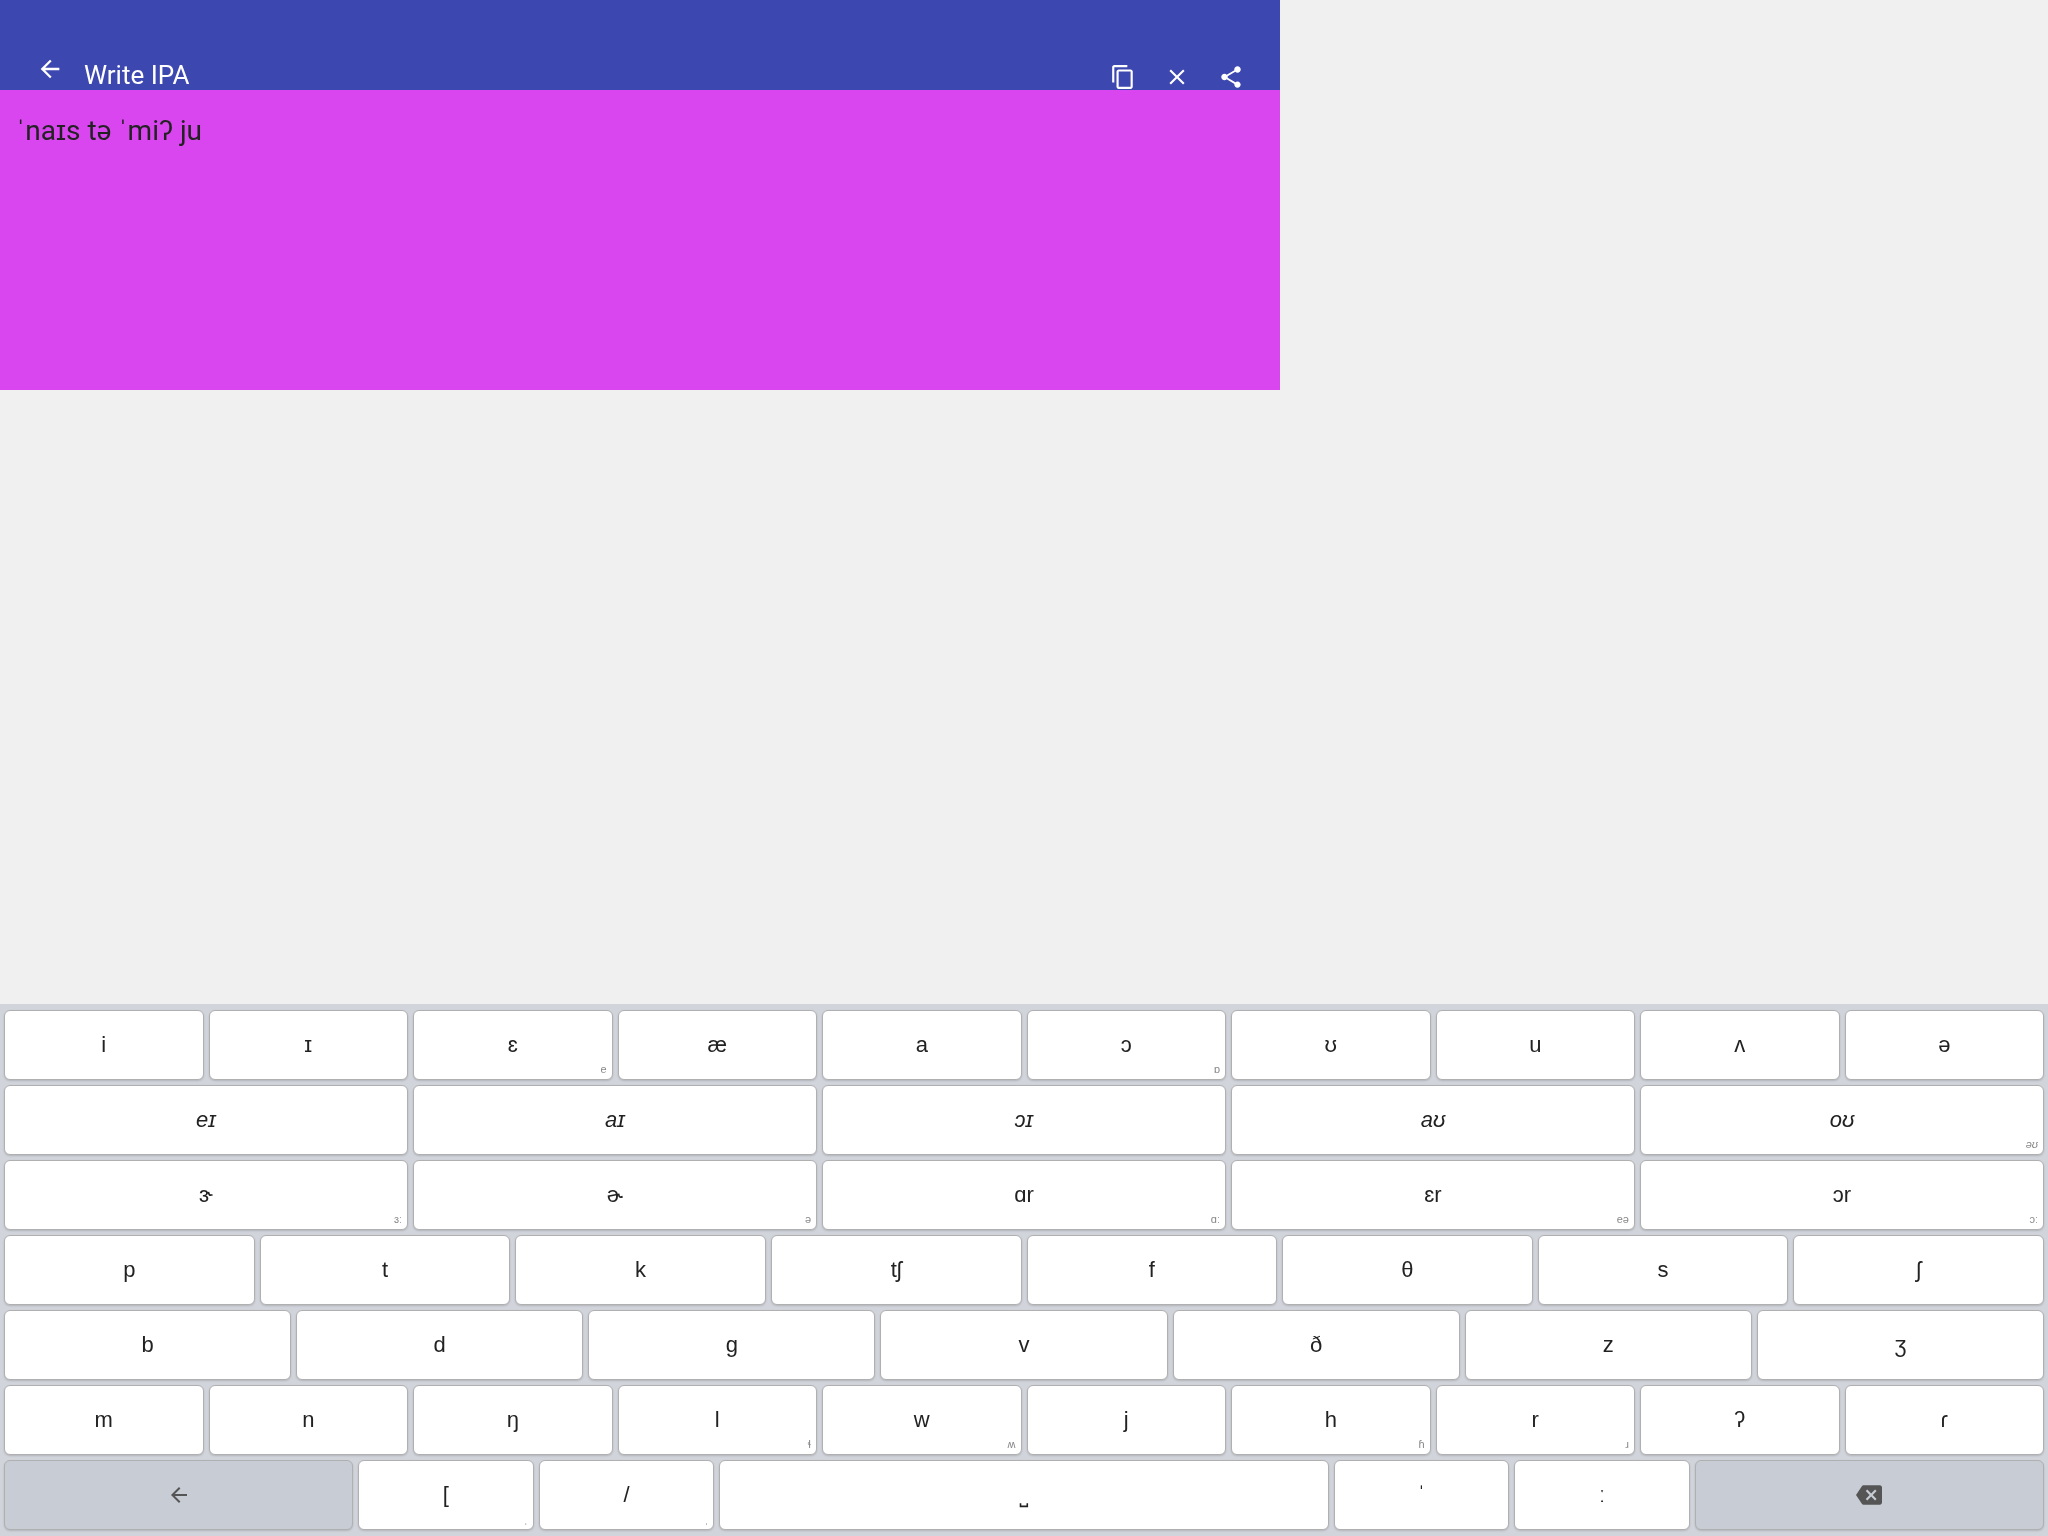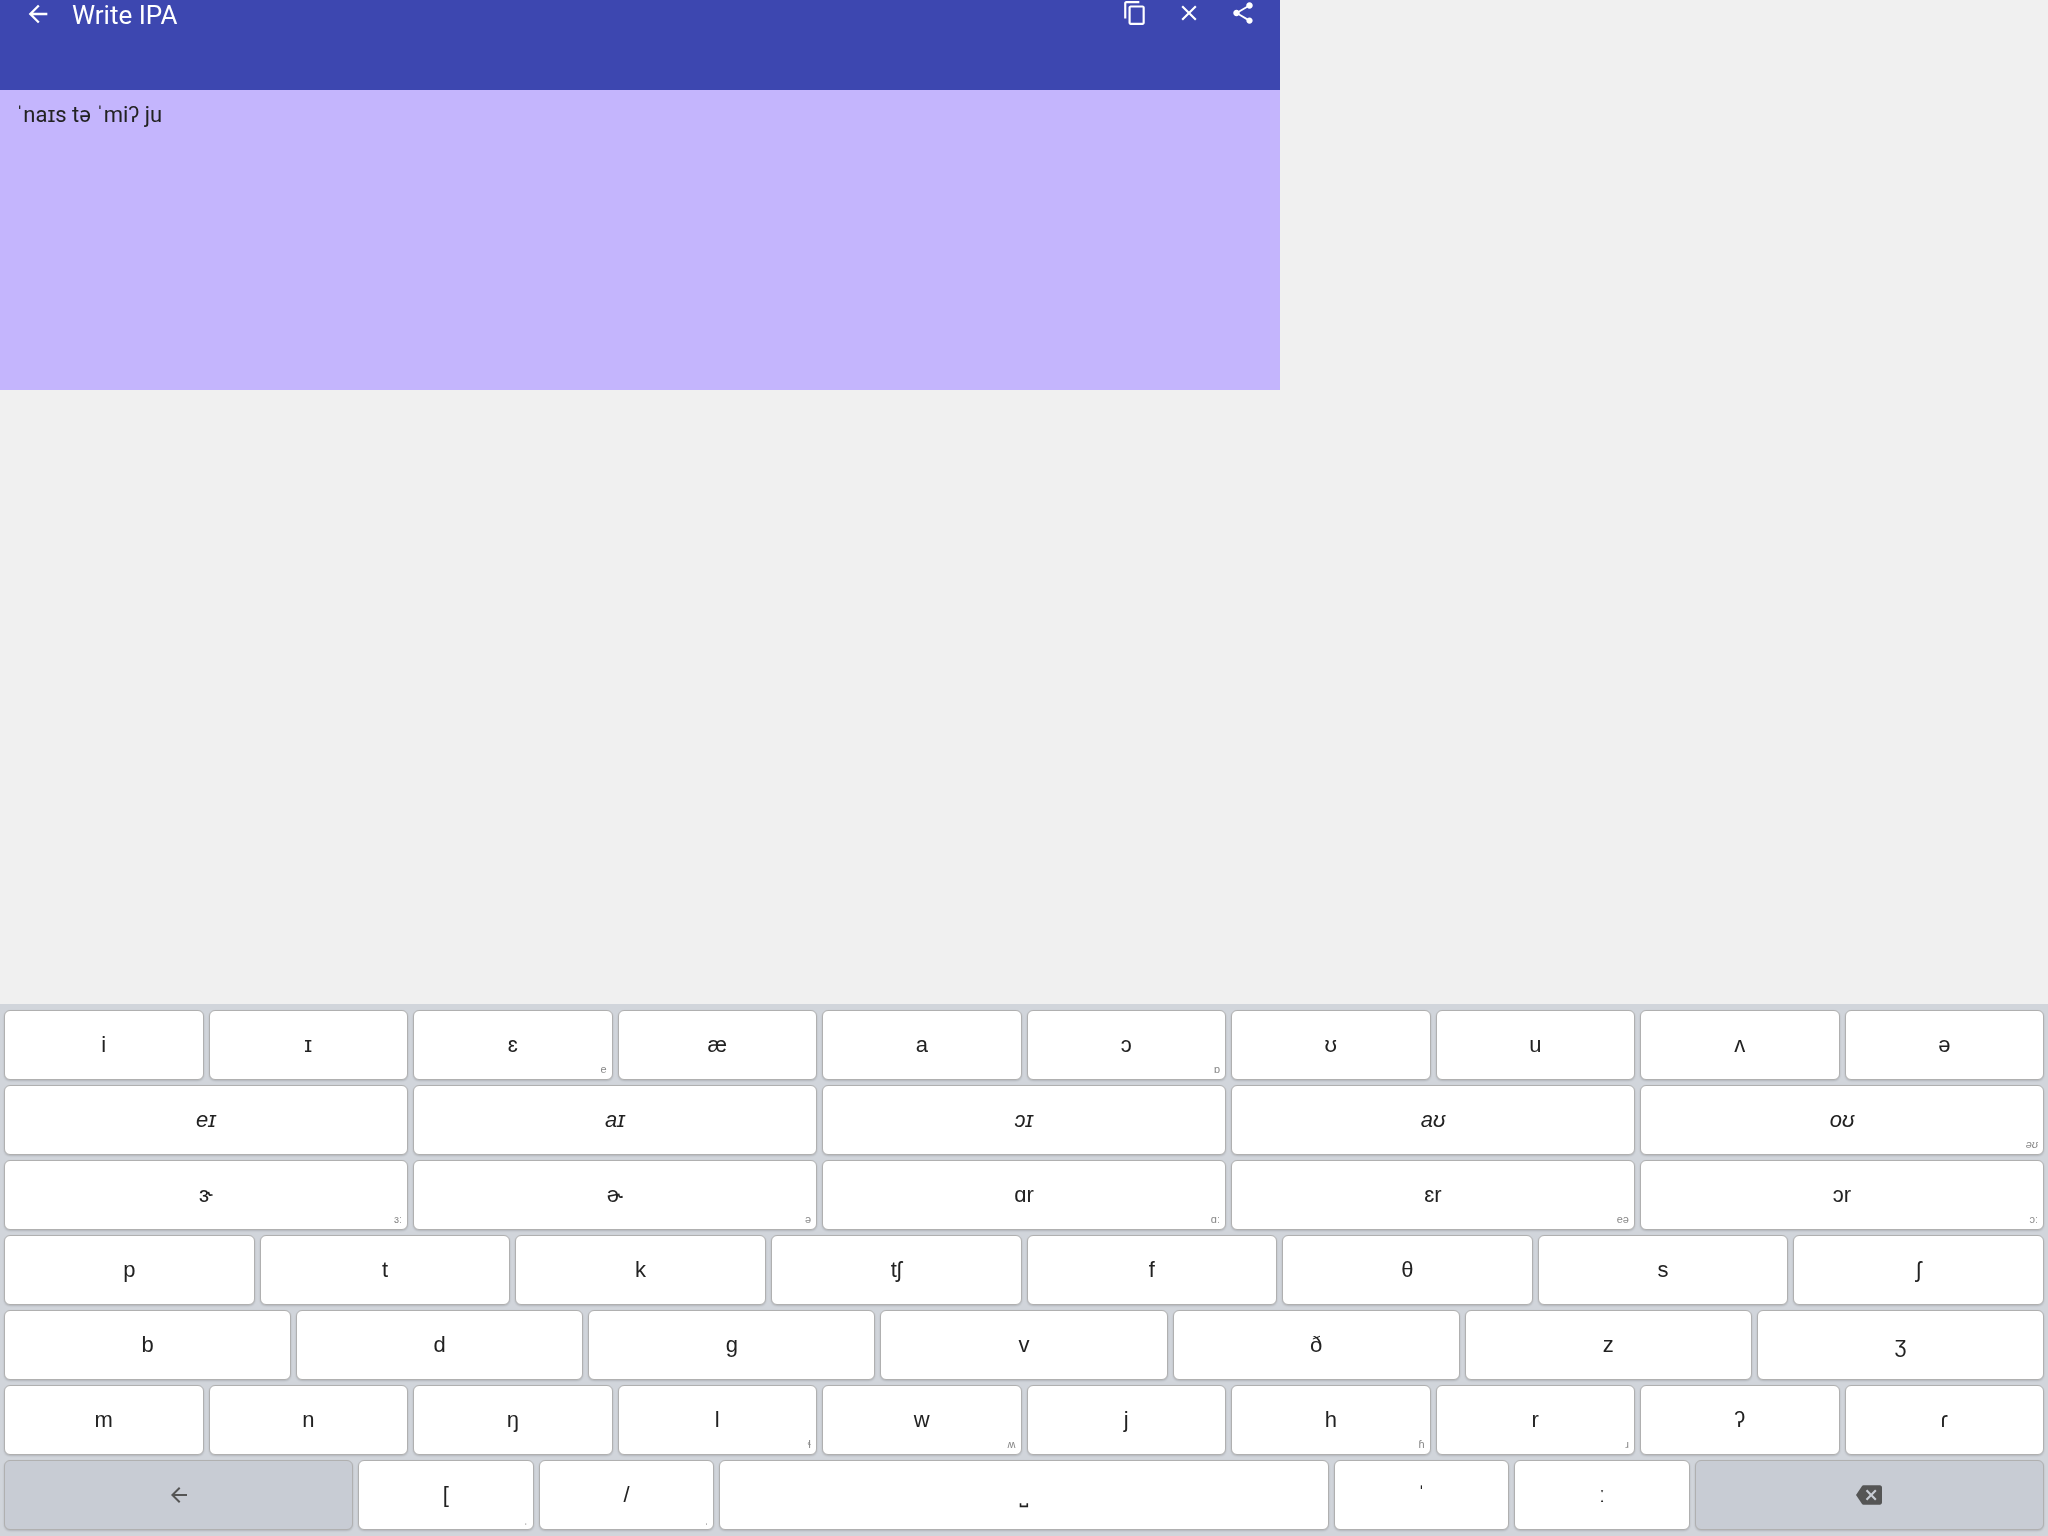--- a/index.html
+++ b/index.html
@@ -3,22 +3,22 @@
   <meta charset="utf-8">
   <style>
     * { box-sizing: border-box; margin: 0; padding: 0; }
     body { font-family: 'Roboto', Arial, sans-serif; background: #f0f0f0; width: 1280px; height: 960px; overflow: hidden; }
 
     
     .header {
       background: #3d47b0;
       height: 90px;
       display: flex;
-      align-items: flex-start;
-      padding: 0 24px;
+      align-items: flex-end;
+      padding: 0 36px;
       color: white;
     }
     .header-back {
       font-size: 28px;
       cursor: pointer;
       margin-right: 20px;
       color: white;
       background: none;
       border: none;
     }
@@ -39,23 +39,23 @@
       color: white;
       font-size: 24px;
       cursor: pointer;
       display: flex;
       align-items: center;
       justify-content: center;
     }
 
     
     .text-area {
-      background: #c4b5fd;
-      padding: 12px 16px;
-      font-size: 22px;
+      background: #d946ef;
+      padding: 24px 16px;
+      font-size: 28px;
       color: #222;
       min-height: 300px;
     }
 
     
     .keyboard {
       position: absolute;
       bottom: 0;
       left: 0;
       right: 0;

